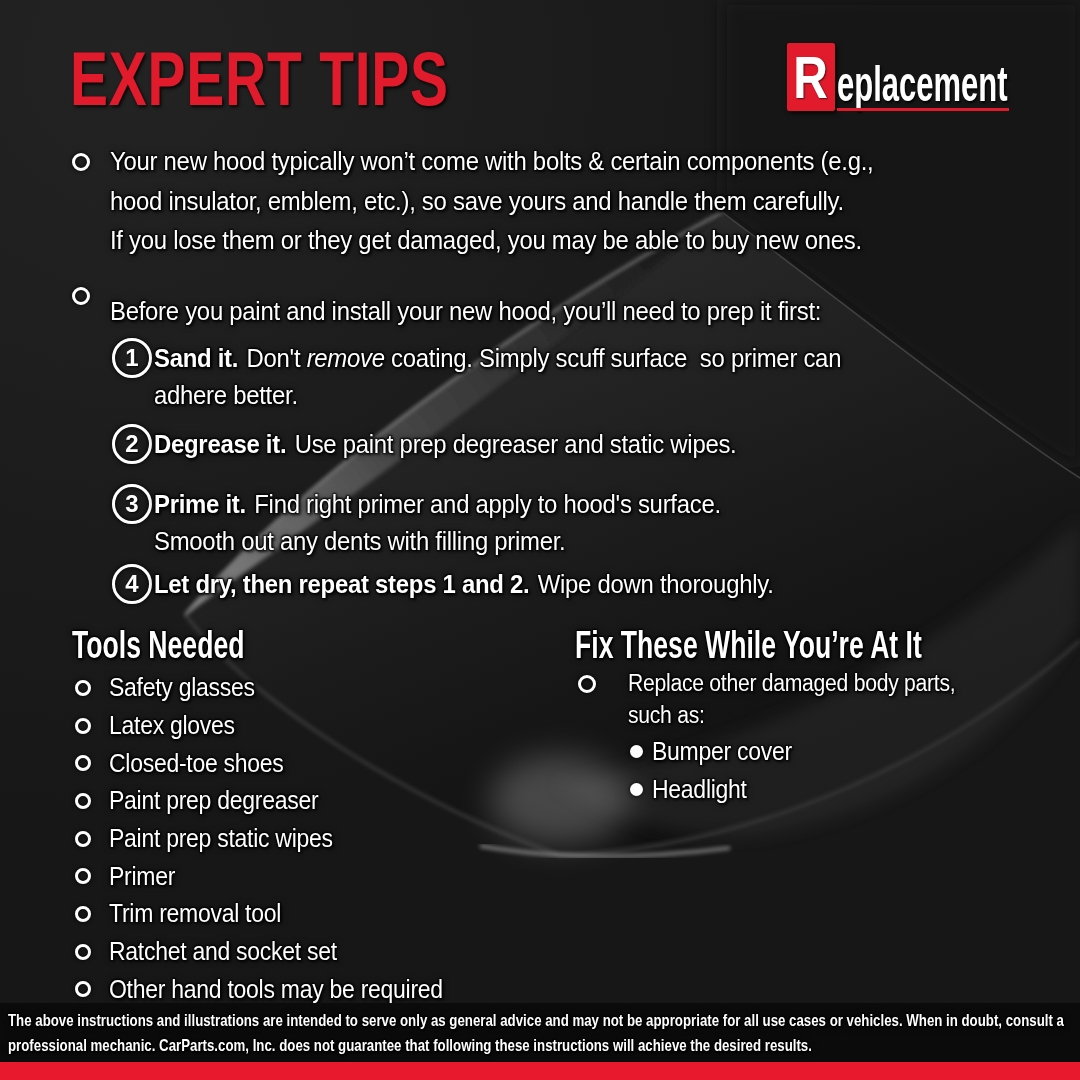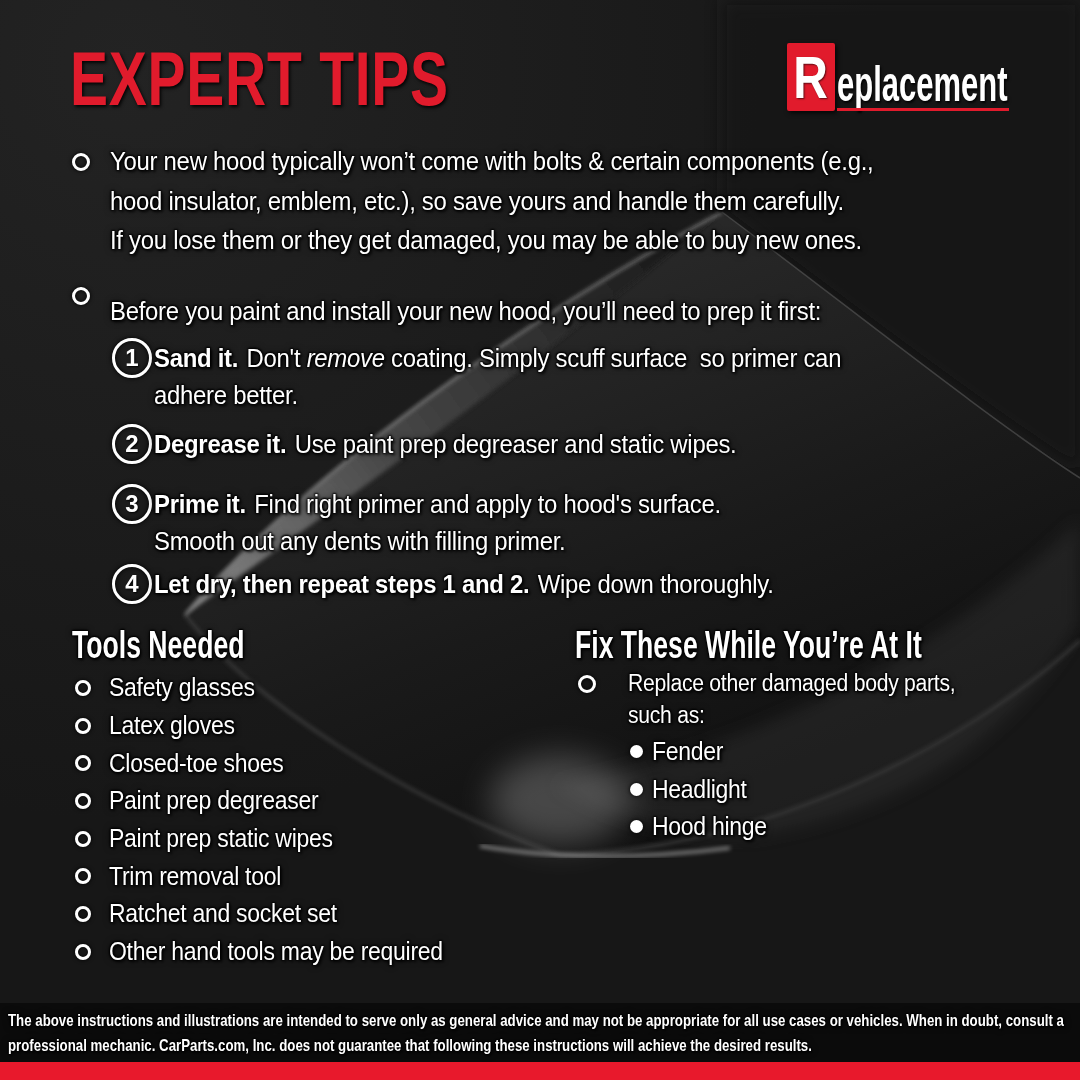--- a/index.html
+++ b/index.html
@@ -185,20 +185,24 @@
     <div class="lrow">
         <span class="sring"></span>
         <span class="lbl ln sh">Paint prep degreaser</span>
       </div>
     <div class="lrow">
         <span class="sring"></span>
         <span class="lbl ln sh">Paint prep static wipes</span>
       </div>
     <div class="lrow">
         <span class="sring"></span>
+        <span class="lbl ln sh">Primer</span>
+      </div>
+    <div class="lrow">
+        <span class="sring"></span>
         <span class="lbl ln sh">Trim removal tool</span>
       </div>
     <div class="lrow">
         <span class="sring"></span>
         <span class="lbl ln sh">Ratchet and socket set</span>
       </div>
     <div class="lrow">
         <span class="sring"></span>
         <span class="lbl ln sh">Other hand tools may be required</span>
       </div>
@@ -206,29 +210,25 @@
 
   <div class="colhead sh" style="left:575px;">Fix These While You’re At It</div>
   <div class="ring" style="left:578px; top:675px;"></div>
   <div class="btxt sh" style="left:612px; top:668px; font-size:23px; line-height:31.7px;margin-left:16px;">
     <div class="ln">Replace other damaged body parts,</div>
     <div class="ln">such as:</div>
   </div>
   <div class="list" style="left:630px; top:729.5px;">
     <div class="lrow">
         <span class="dot"></span>
-        <span class="lbl ln sh">Fender</span>
+        <span class="lbl ln sh">Bumper cover</span>
       </div>
     <div class="lrow">
         <span class="dot"></span>
         <span class="lbl ln sh">Headlight</span>
-      </div>
-    <div class="lrow">
-        <span class="dot"></span>
-        <span class="lbl ln sh">Hood hinge</span>
       </div>
   </div>
 
   <div class="footer-band"></div>
   <div class="fl fl1 sh">The above instructions and illustrations are intended to serve only as general advice and may not be appropriate for all use cases or vehicles. When in doubt, consult a</div>
   <div class="fl fl2 sh">professional mechanic. CarParts.com, Inc. does not guarantee that following these instructions will achieve the desired results.</div>
   <div class="redbar"></div>
 
 </div>
 

